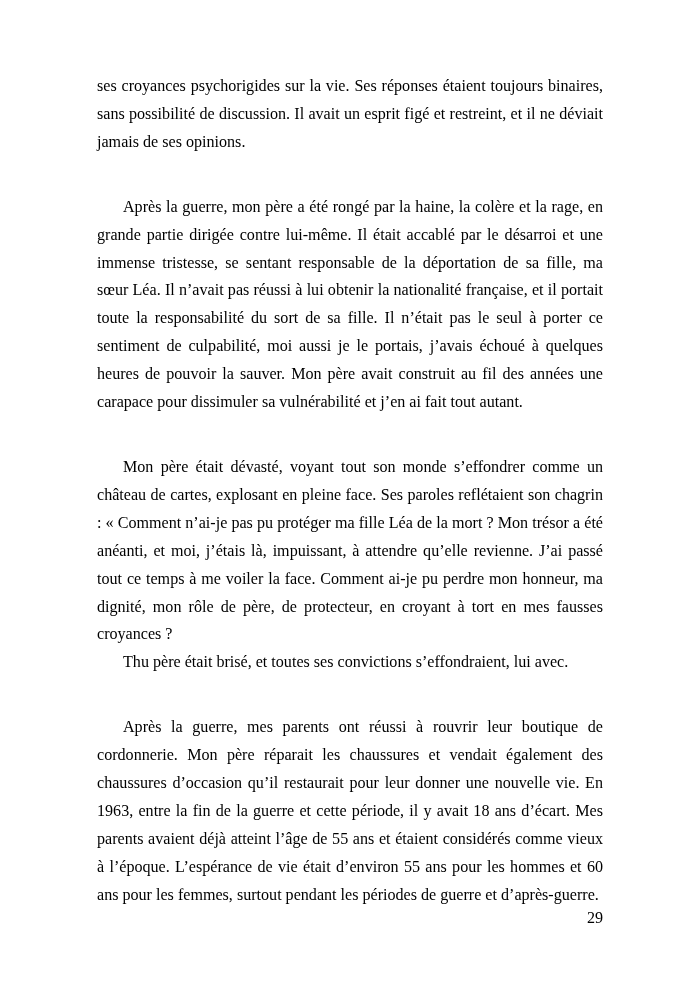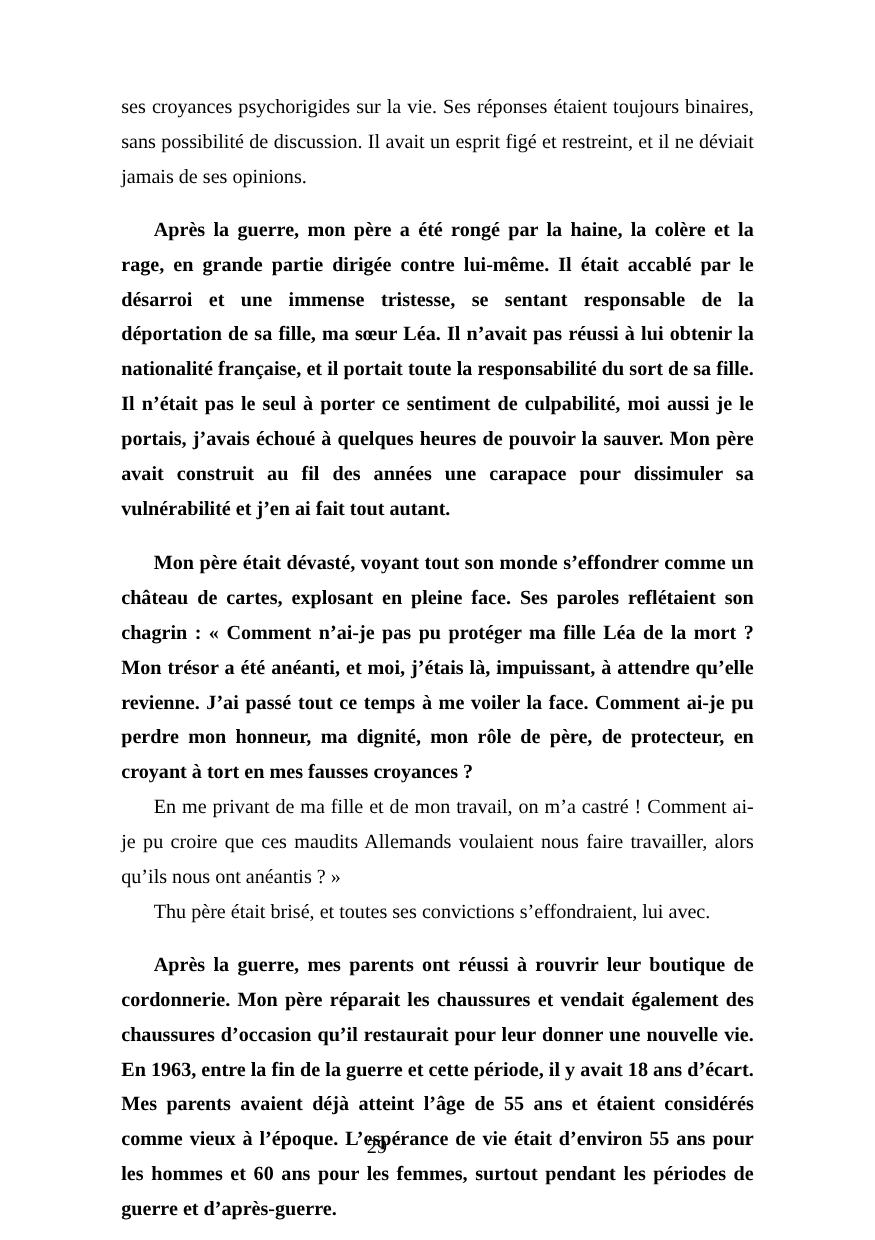--- a/index.html
+++ b/index.html
@@ -34,52 +34,50 @@
   }
   
   .para.indent {
     text-indent: 26px;
   }
   .para.noindent {
     text-indent: 0;
   }
   
   .para.gap-before {
-    margin-top: 15px;
-    font-weight: bold;
+    margin-top: 37px;
   }
   
   .para:last-child {
     text-align-last: left;
   }
   .page-number {
     position: absolute;
     left: 0;
     top: 908px;
     width: 603px;
-    text-align: center;
+    text-align: right;
     font-size: 16.1px;
     line-height: 20px;
     color: #000000;
   }
 </style>
 </head>
 <body>
 
 <div class="page">
 
   <div class="text-block">
 
     <p class="para noindent">ses croyances psychorigides sur la vie. Ses réponses étaient toujours binaires, sans possibilité de discussion. Il avait un esprit figé et restreint, et il ne déviait jamais de ses opinions.</p>
 
     <p class="para indent gap-before">Après la guerre, mon père a été rongé par la haine, la colère et la rage, en grande partie dirigée contre lui-même. Il était accablé par le désarroi et une immense tristesse, se sentant responsable de la déportation de sa fille, ma sœur Léa. Il n’avait pas réussi à lui obtenir la nationalité française, et il portait toute la responsabilité du sort de sa fille. Il n’était pas le seul à porter ce sentiment de culpabilité, moi aussi je le portais, j’avais échoué à quelques heures de pouvoir la sauver. Mon père avait construit au fil des années une carapace pour dissimuler sa vulnérabilité et j’en ai fait tout autant.</p>
 
     <p class="para indent gap-before">Mon père était dévasté, voyant tout son monde s’effondrer comme un château de cartes, explosant en pleine face. Ses paroles reflétaient son chagrin : « Comment n’ai-je pas pu protéger ma fille Léa de la mort ? Mon trésor a été anéanti, et moi, j’étais là, impuissant, à attendre qu’elle revienne. J’ai passé tout ce temps à me voiler la face. Comment ai-je pu perdre mon honneur, ma dignité, mon rôle de père, de protecteur, en croyant à tort en mes fausses croyances ?</p>
 
-    <p class="para indent">En me privant de ma fille et de mon travail, on m’a castré ! Comment ai-je pu croire que ces maudits Allemands voulaient nous faire travailler, alors qu’ils nous ont anéantis ? »</p>
 
     <p class="para indent">Thu père était brisé, et toutes ses convictions s’effondraient, lui avec.</p>
 
     <p class="para indent gap-before">Après la guerre, mes parents ont réussi à rouvrir leur boutique de cordonnerie. Mon père réparait les chaussures et vendait également des chaussures d’occasion qu’il restaurait pour leur donner une nouvelle vie. En 1963, entre la fin de la guerre et cette période, il y avait 18 ans d’écart. Mes parents avaient déjà atteint l’âge de 55 ans et étaient considérés comme vieux à l’époque. L’espérance de vie était d’environ 55 ans pour les hommes et 60 ans pour les femmes, surtout pendant les périodes de guerre et d’après-guerre.</p>
 
   </div>
 
   <div class="page-number">29</div>
 
 </div>

